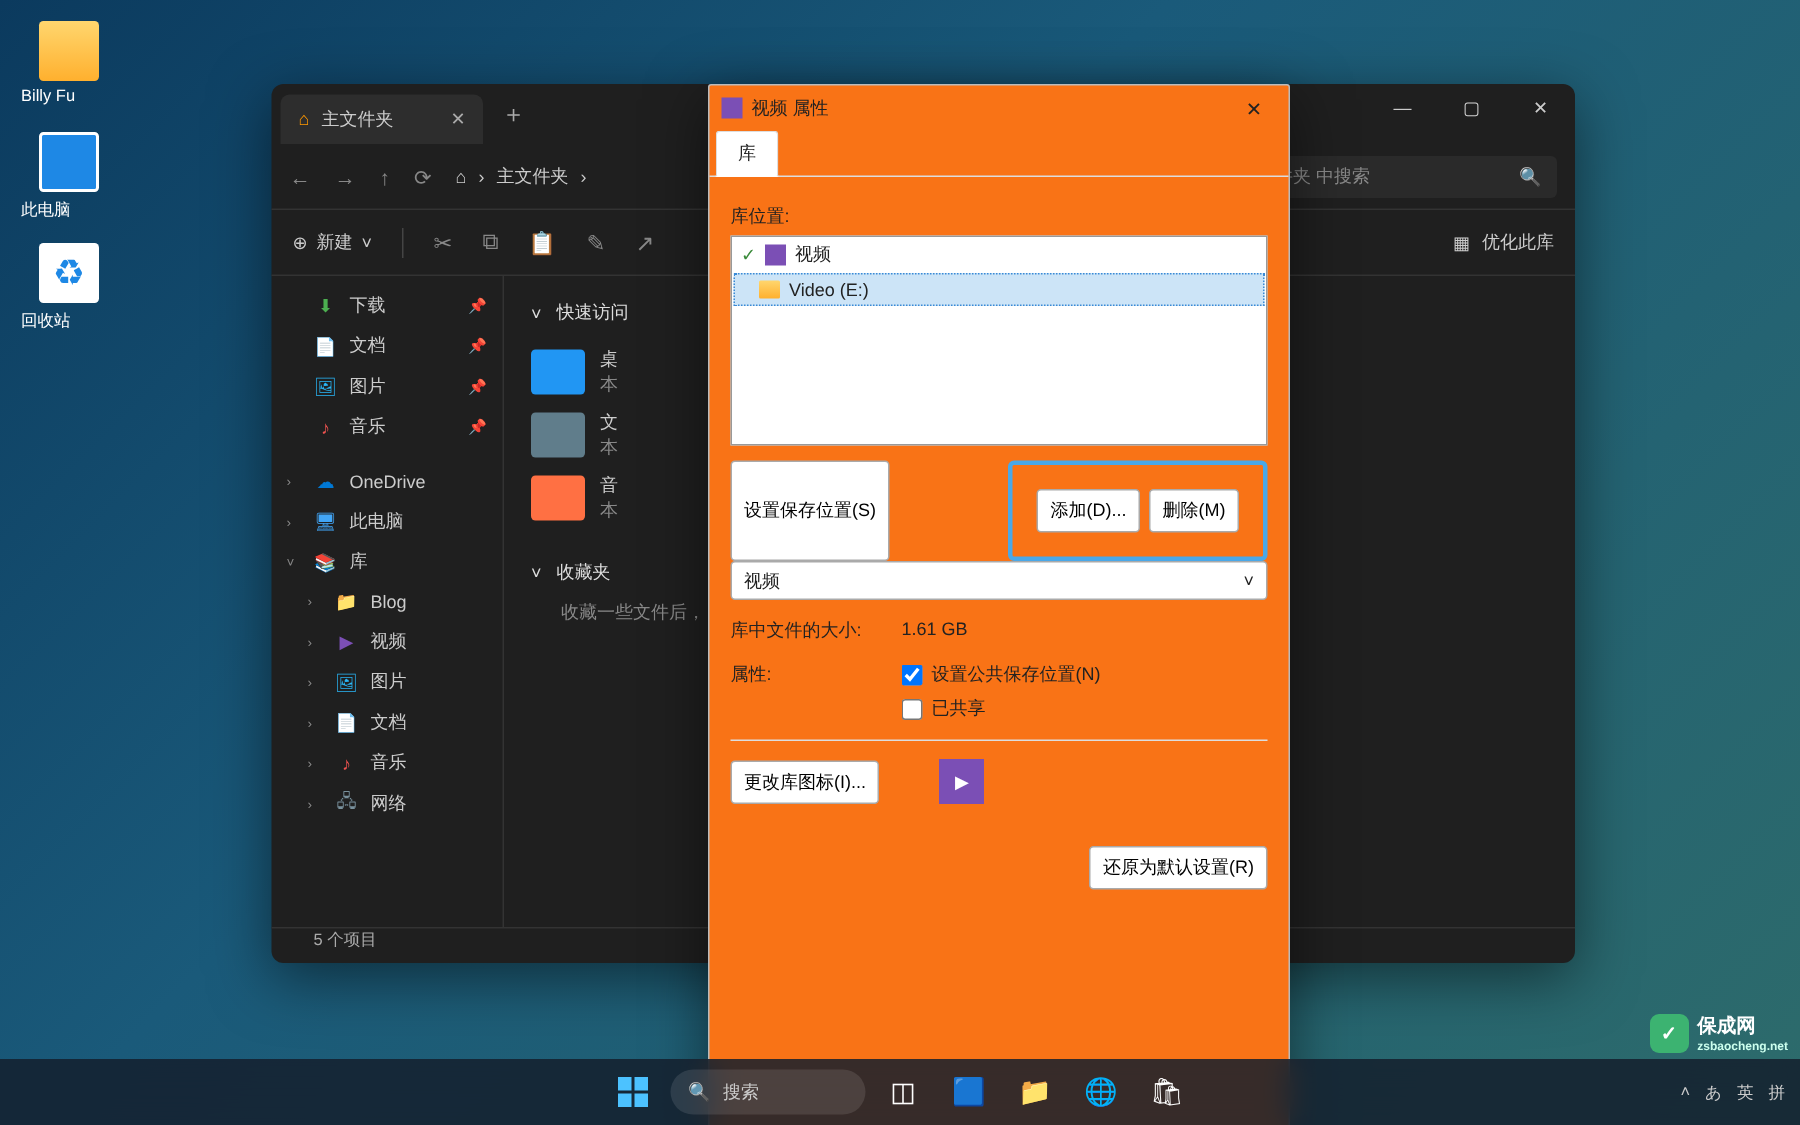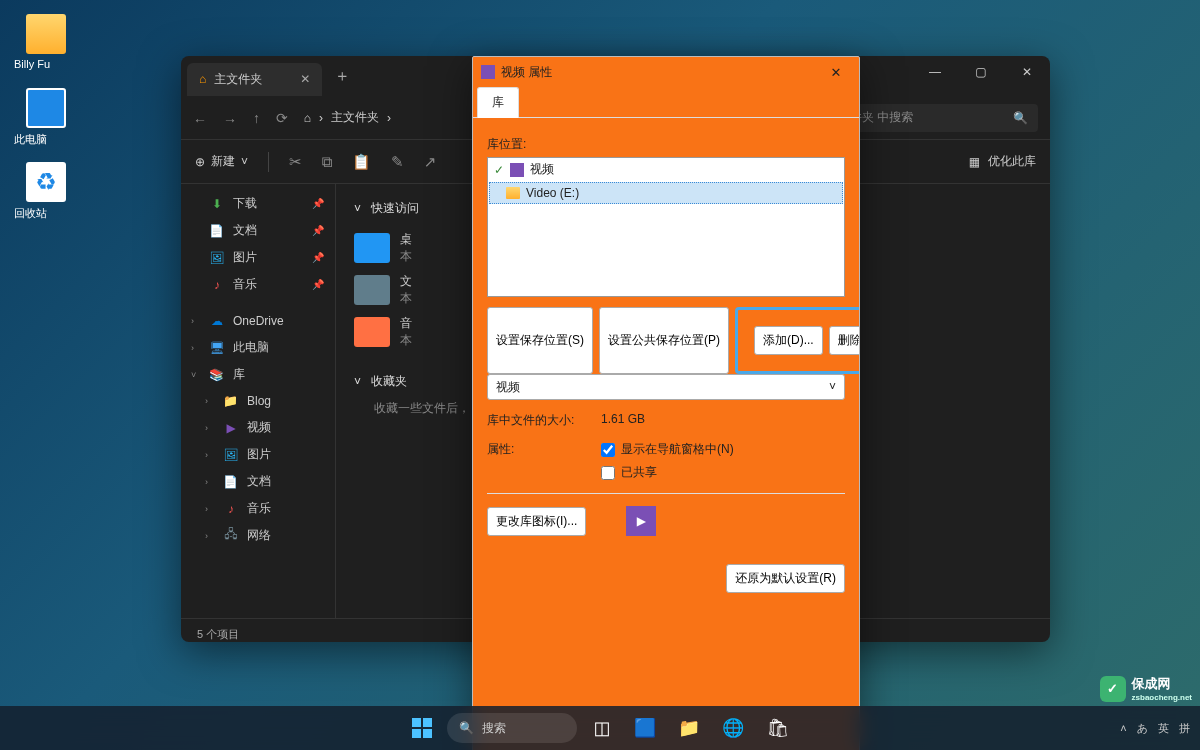--- a/index.html
+++ b/index.html
@@ -30,21 +30,21 @@
 .ex-side{width:155px;border-right:1px solid #333;padding:6px 0;overflow-y:auto}
 .side-item{display:flex;align-items:center;gap:8px;padding:5px 10px;cursor:pointer;font-size:12px}
 .side-item .pin{margin-left:auto;color:#666;font-size:10px}
 .side-item .chev{color:#888;font-size:9px;width:10px}
 .side-sp{height:10px}
 .sic{width:16px;height:16px;display:inline-flex;align-items:center;justify-content:center;font-size:12px}
 .ex-main{flex:1;padding:10px 18px}
 .sec-hd{display:flex;align-items:center;gap:10px;color:#ddd;font-size:12px;margin:6px 0 10px;cursor:pointer}
 .folder-row{display:flex;align-items:center;gap:10px;padding:4px 0}
 .folder-row .fi{width:36px;height:30px;border-radius:3px;display:flex;align-items:center;justify-content:center;font-size:18px}
-.ex-status{height:24px;border-top:1px solid #333;padding:0 16px;display:flex;align-items:flex-end;font-size:11px;color:#aaa}
+.ex-status{height:24px;border-top:1px solid #333;padding:0 28px;display:flex;align-items:flex-start;font-size:11px;color:#aaa}
 .props{position:absolute;left:472px;top:56px;width:388px;height:742px;background:#f97316;border:1px solid #bbb;border-radius:2px;box-shadow:0 10px 40px rgba(0,0,0,.5);display:flex;flex-direction:column;font-size:12px;color:#222}
 .props-title{height:30px;display:flex;align-items:center;padding:0 8px;gap:6px}
 .props-title .pic{width:14px;height:14px;background:#7b4fb5}
 .props-close{margin-left:auto;width:30px;text-align:center;cursor:pointer;font-size:13px}
 .props-tabs{display:flex;border-bottom:1px solid #ddd;padding:0 4px}
 .props-tabs .ptab{padding:6px 14px;border:1px solid #ddd;border-bottom:1px solid #fff;background:#fff;margin-bottom:-1px;border-radius:3px 3px 0 0;cursor:pointer}
 .props-body{flex:1;padding:10px 14px;overflow-y:auto}
 .plabel{margin:8px 0 4px}
 .loc-list{border:1px solid #999;height:140px;background:#fff}
 .loc-row{padding:3px 6px;display:flex;align-items:center;gap:6px}
@@ -254,40 +254,39 @@
           <span style="width:14px;height:14px;background:#7b4fb5;display:inline-block"></span>
           <span>视频</span>
         </div>
       <div class="loc-row sel" style="padding-left:16px">
           <span class="foic"></span>
           <span>Video (E:)</span>
         </div>
     </div>
     <div class="loc-btns">
       <button class="btn">设置保存位置(S)</button>
-      <button class="btn">设置公共保存位置(P)</button>
       <div class="highlight-box">
         <button class="btn">添加(D)...</button>
         <button class="btn">删除(M)</button>
       </div>
     </div>
     <div class="psel">
         <span>视频</span>
         <span>˅</span>
       </div>
     <div class="prow">
       <span class="lab">库中文件的大小:</span>
       <span>1.61 GB</span>
     </div>
     <div class="prow" style="align-items:flex-start">
       <span class="lab">属性:</span>
       <div>
         <label class="chk">
             <input type="checkbox" checked="" style="">
-            <span>显示在导航窗格中(N)</span>
+            <span>设置公共保存位置(N)</span>
           </label>
         <label class="chk" style="margin-top:6px">
             <input type="checkbox" style="">
             <span>已共享</span>
           </label>
       </div>
     </div>
     <div class="hr"></div>
     <div class="icon-row">
       <button class="btn">更改库图标(I)...</button>

